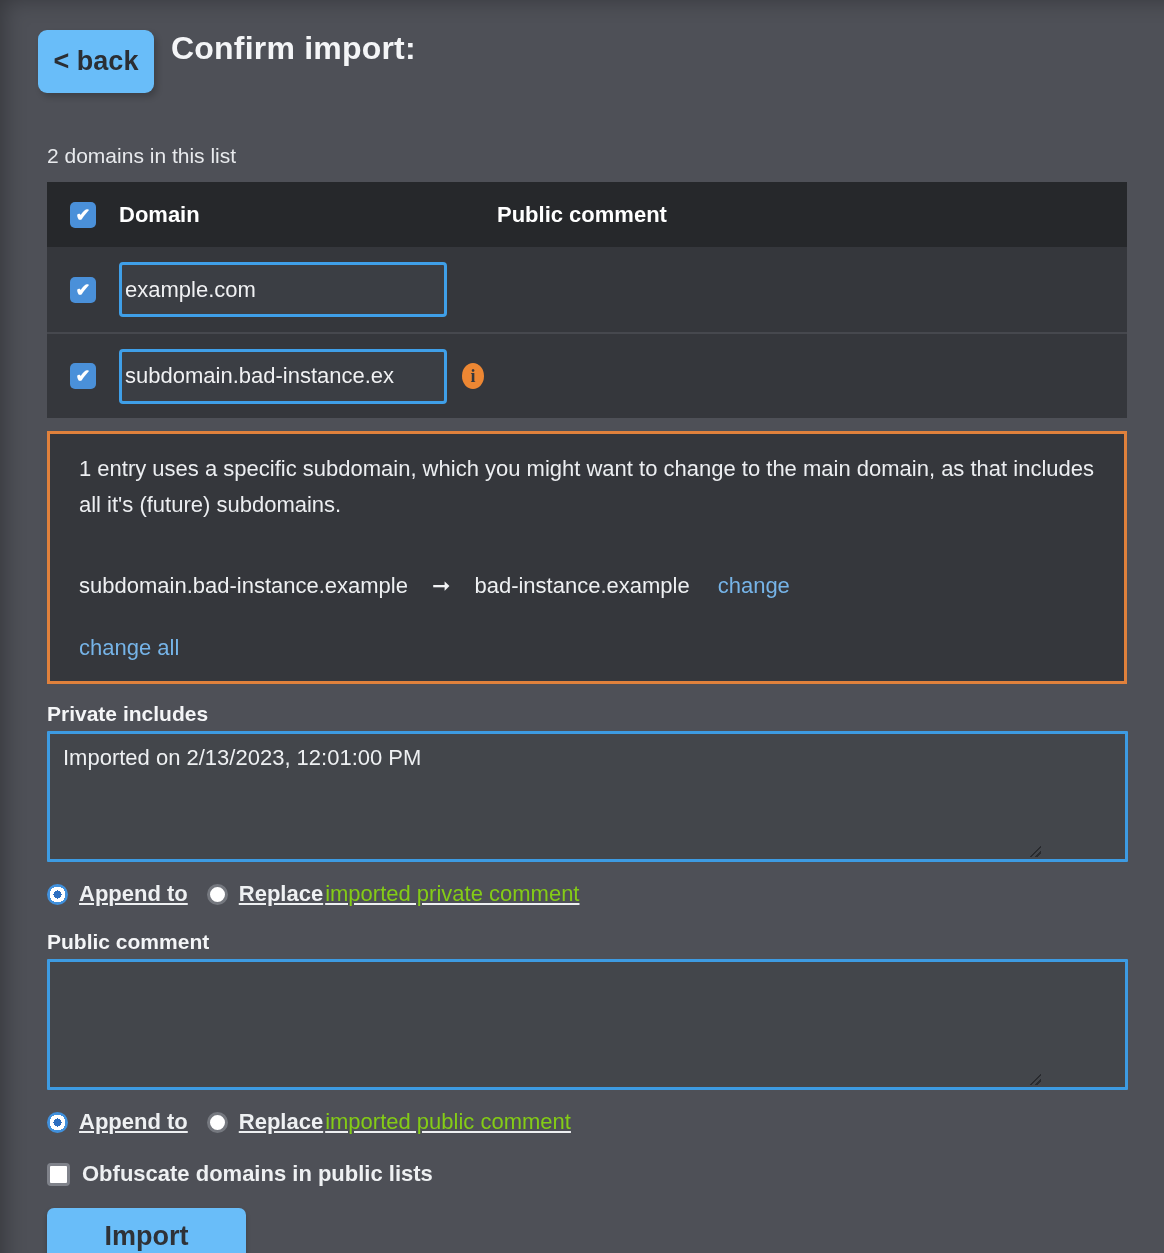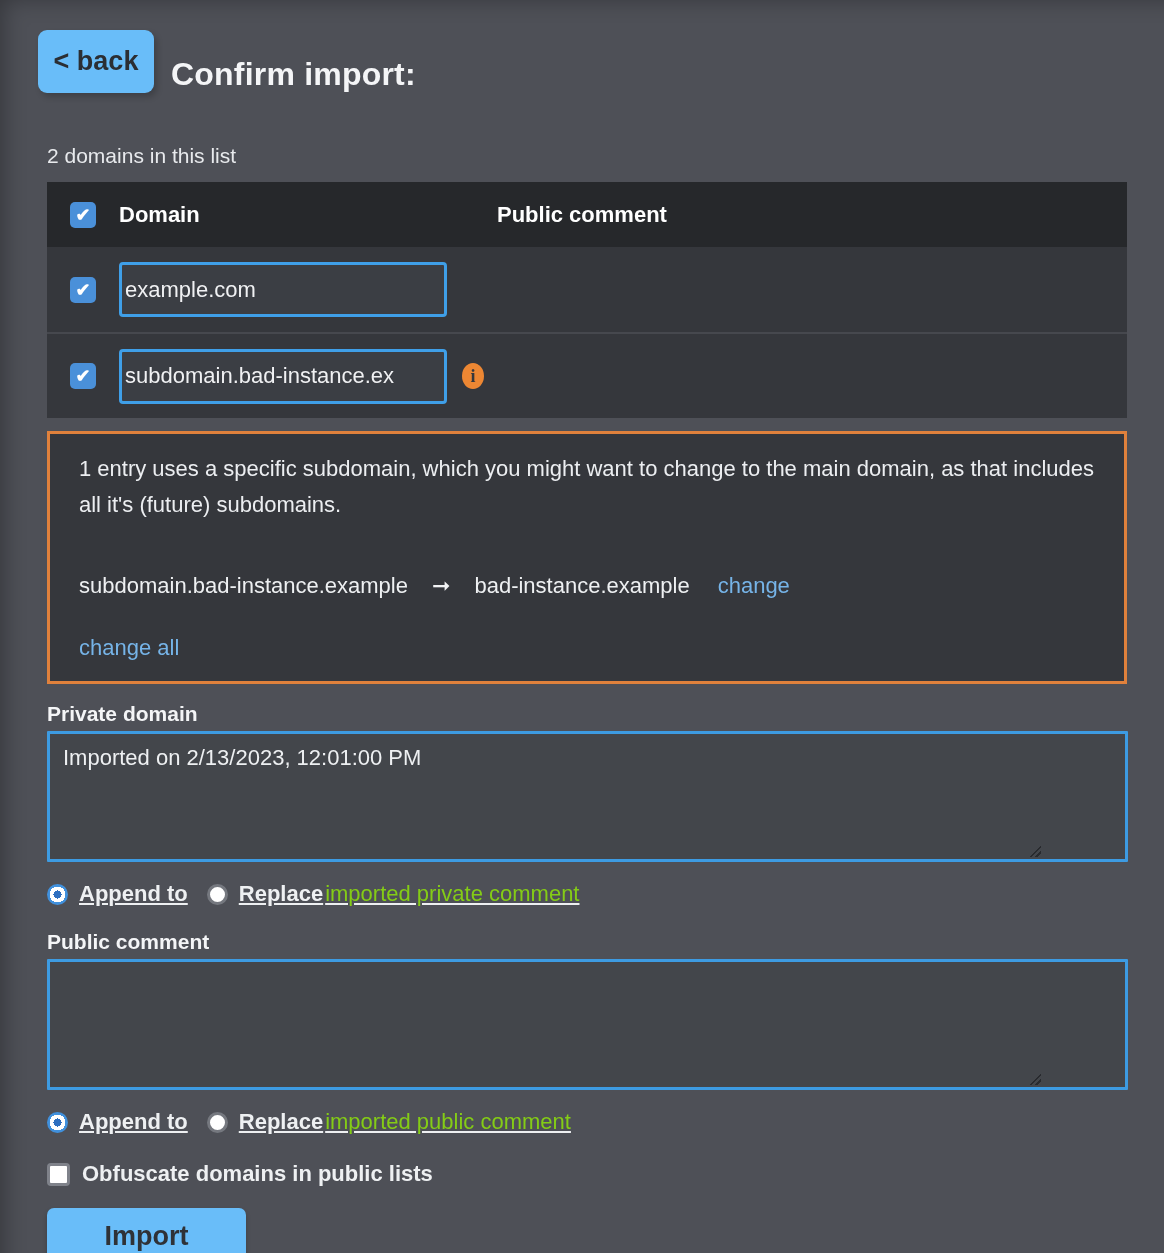--- a/index.html
+++ b/index.html
@@ -13,21 +13,21 @@
   }
   
   .edge-vignette {
     position: absolute; inset: 0; pointer-events: none;
     box-shadow: inset 16px 12px 22px -12px rgba(0,0,0,0.30);
     z-index: 5;
   }
   .content { position: absolute; left: 47px; top: 0; width: 1080px; }
 
   
-  .header-row { display: flex; align-items: flex-end; margin-top: 30px; margin-left: -9px; }
+  .header-row { display: flex; align-items: flex-start; margin-top: 30px; margin-left: -9px; }
   .back-button {
     background: #69bdf9; color: #2b2e33;
     font-weight: bold; font-size: 27px;
     border: none; border-radius: 9px;
     width: 116px; height: 63px;
     display: flex; align-items: center; justify-content: center;
     box-shadow: 3px 4px 6px rgba(0,0,0,0.20);
     cursor: pointer;
   }
   .page-title { font-size: 32px; font-weight: bold; color: #f4f5f7; margin-left: 17px; letter-spacing: 0.2px; }
@@ -177,21 +177,21 @@
       <span>subdomain.bad-instance.example</span>
       <span class="mapping-arrow">➞</span>
       <span class="mapping-to">bad-instance.example</span>
       <a class="link">change</a>
     </div>
     <div class="change-all-row">
       <a class="link">change all</a>
     </div>
   </div>
 
-  <div class="field-label">Private domain</div>
+  <div class="field-label">Private includes</div>
   <div class="textarea-wrap">
     <textarea class="comment-textarea" style="">Imported on 2/13/2023, 12:01:00 PM</textarea>
     <div class="resize-handle"></div>
   </div>
 
   <div class="radio-row">
     <span class="radio selected"></span>
     <span class="radio-label">Append to</span>
     <span class="radio unselected gap2"></span>
     <span class="radio-label">Replace</span>

